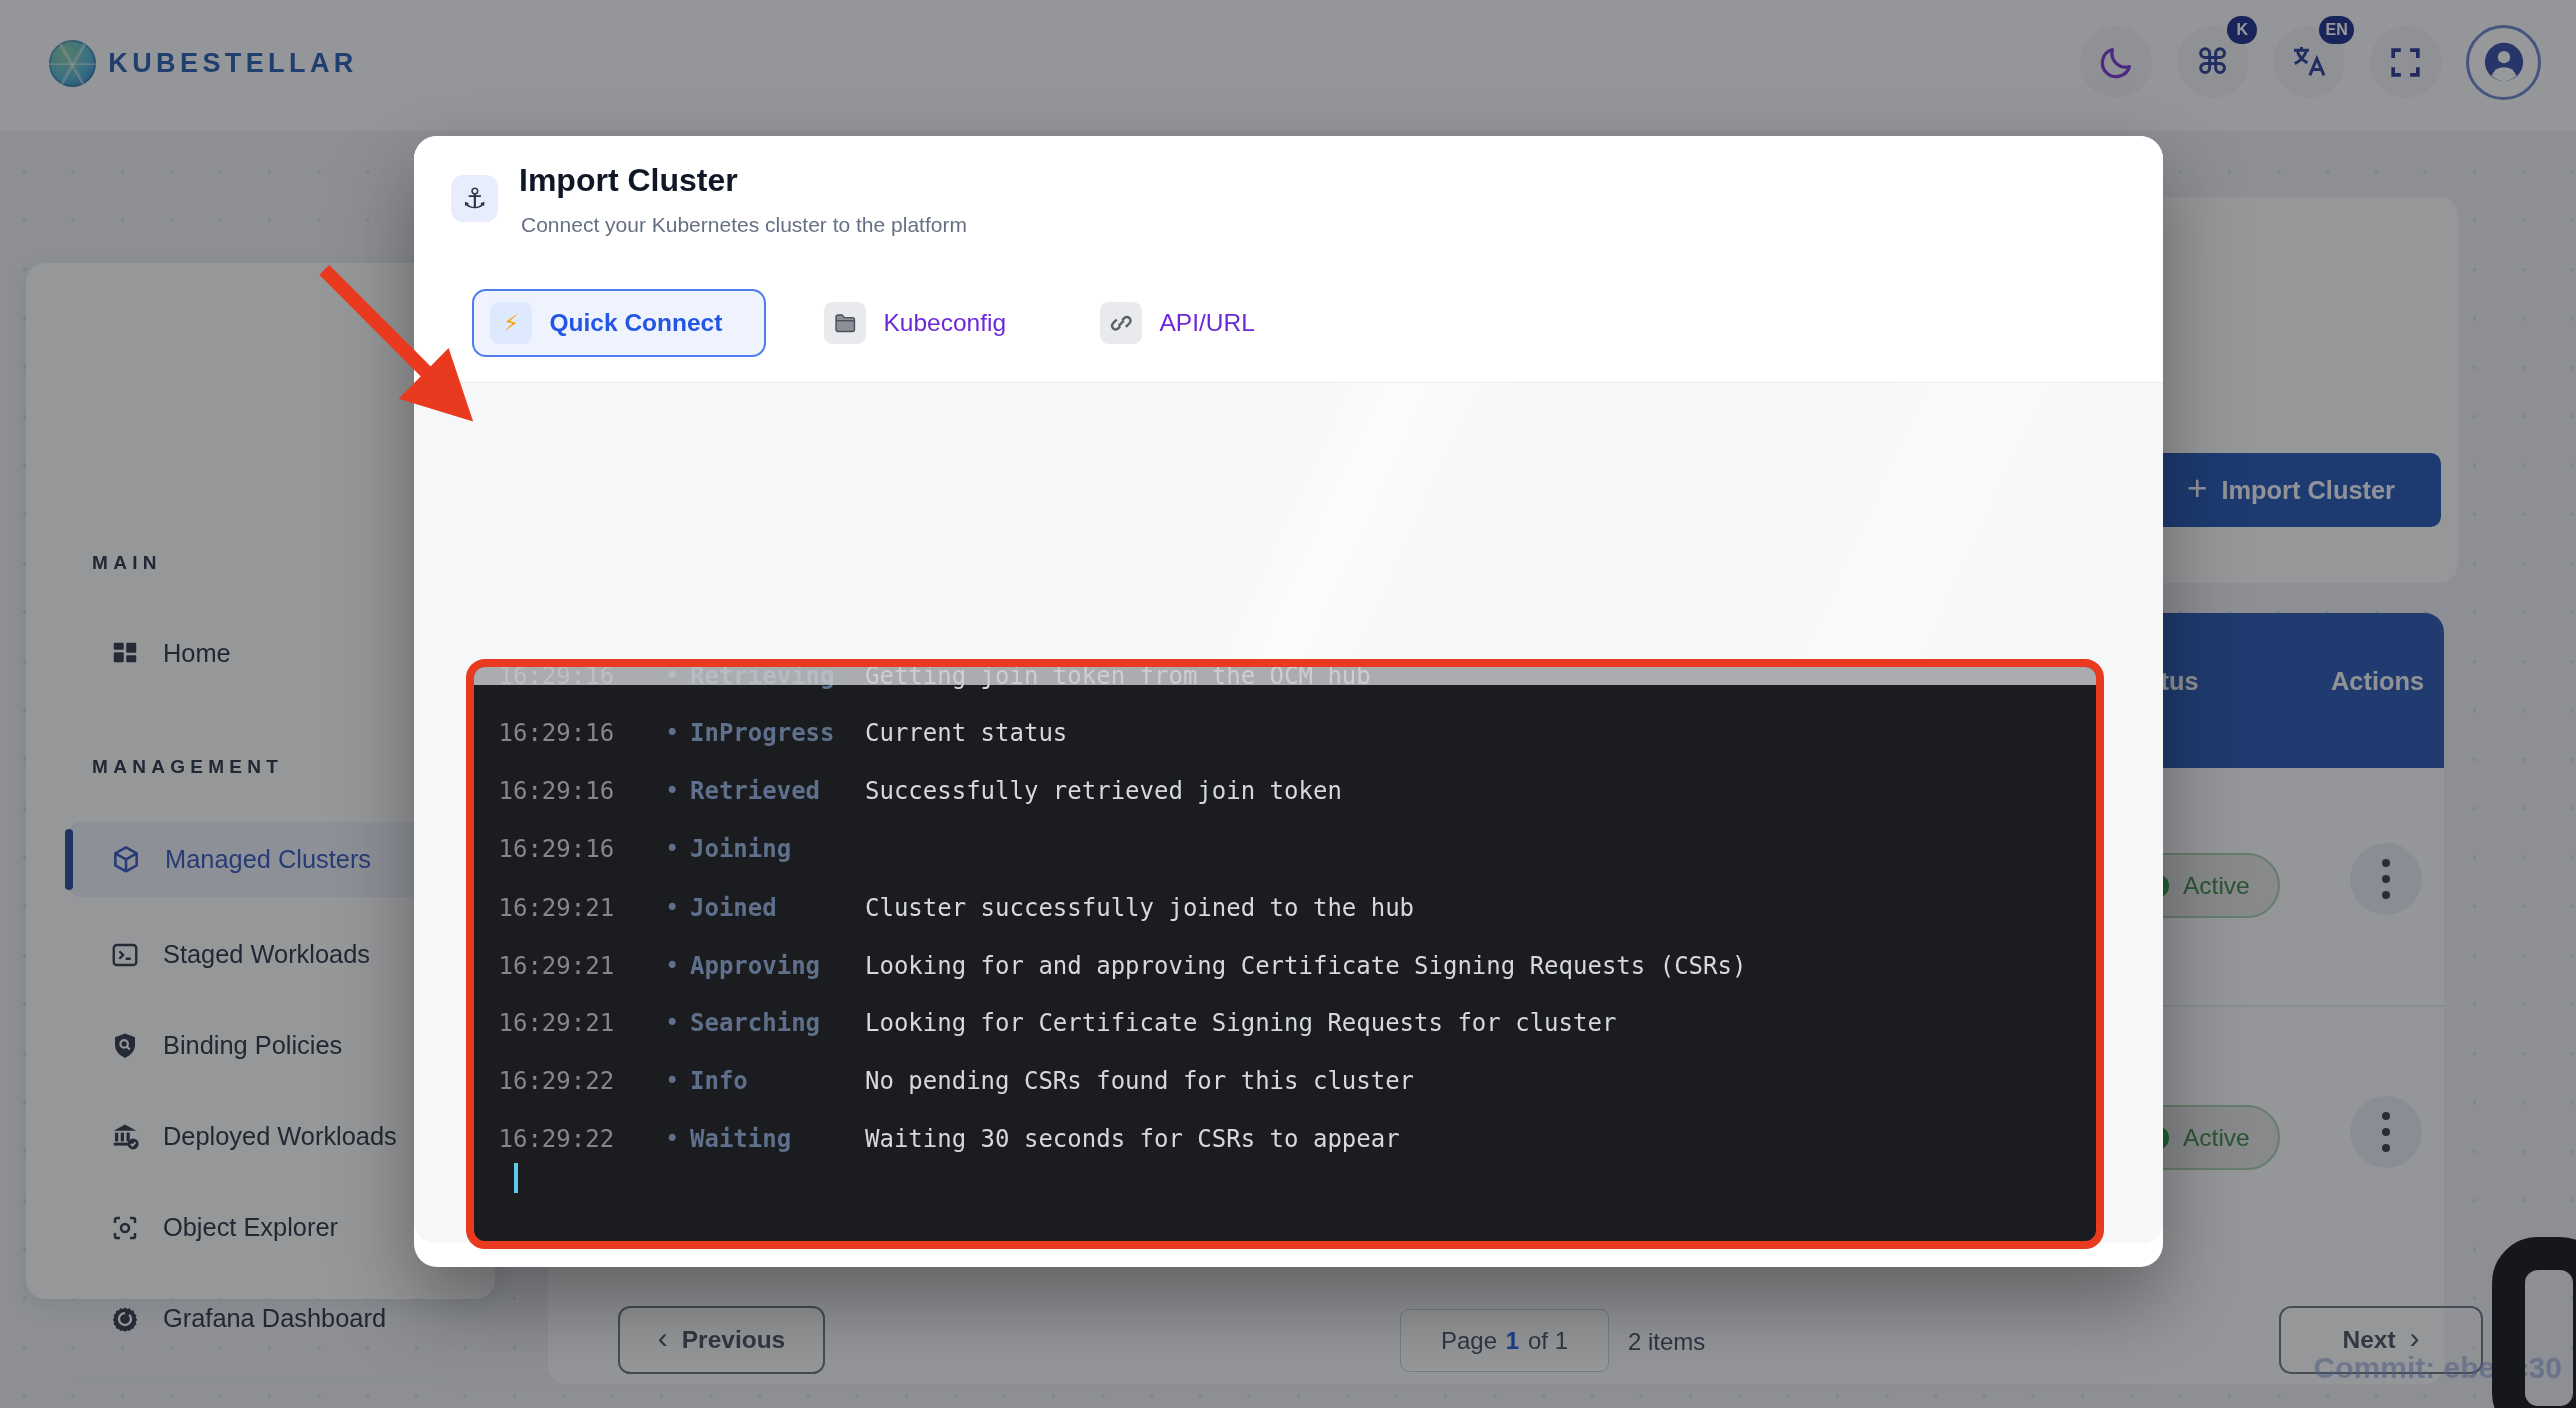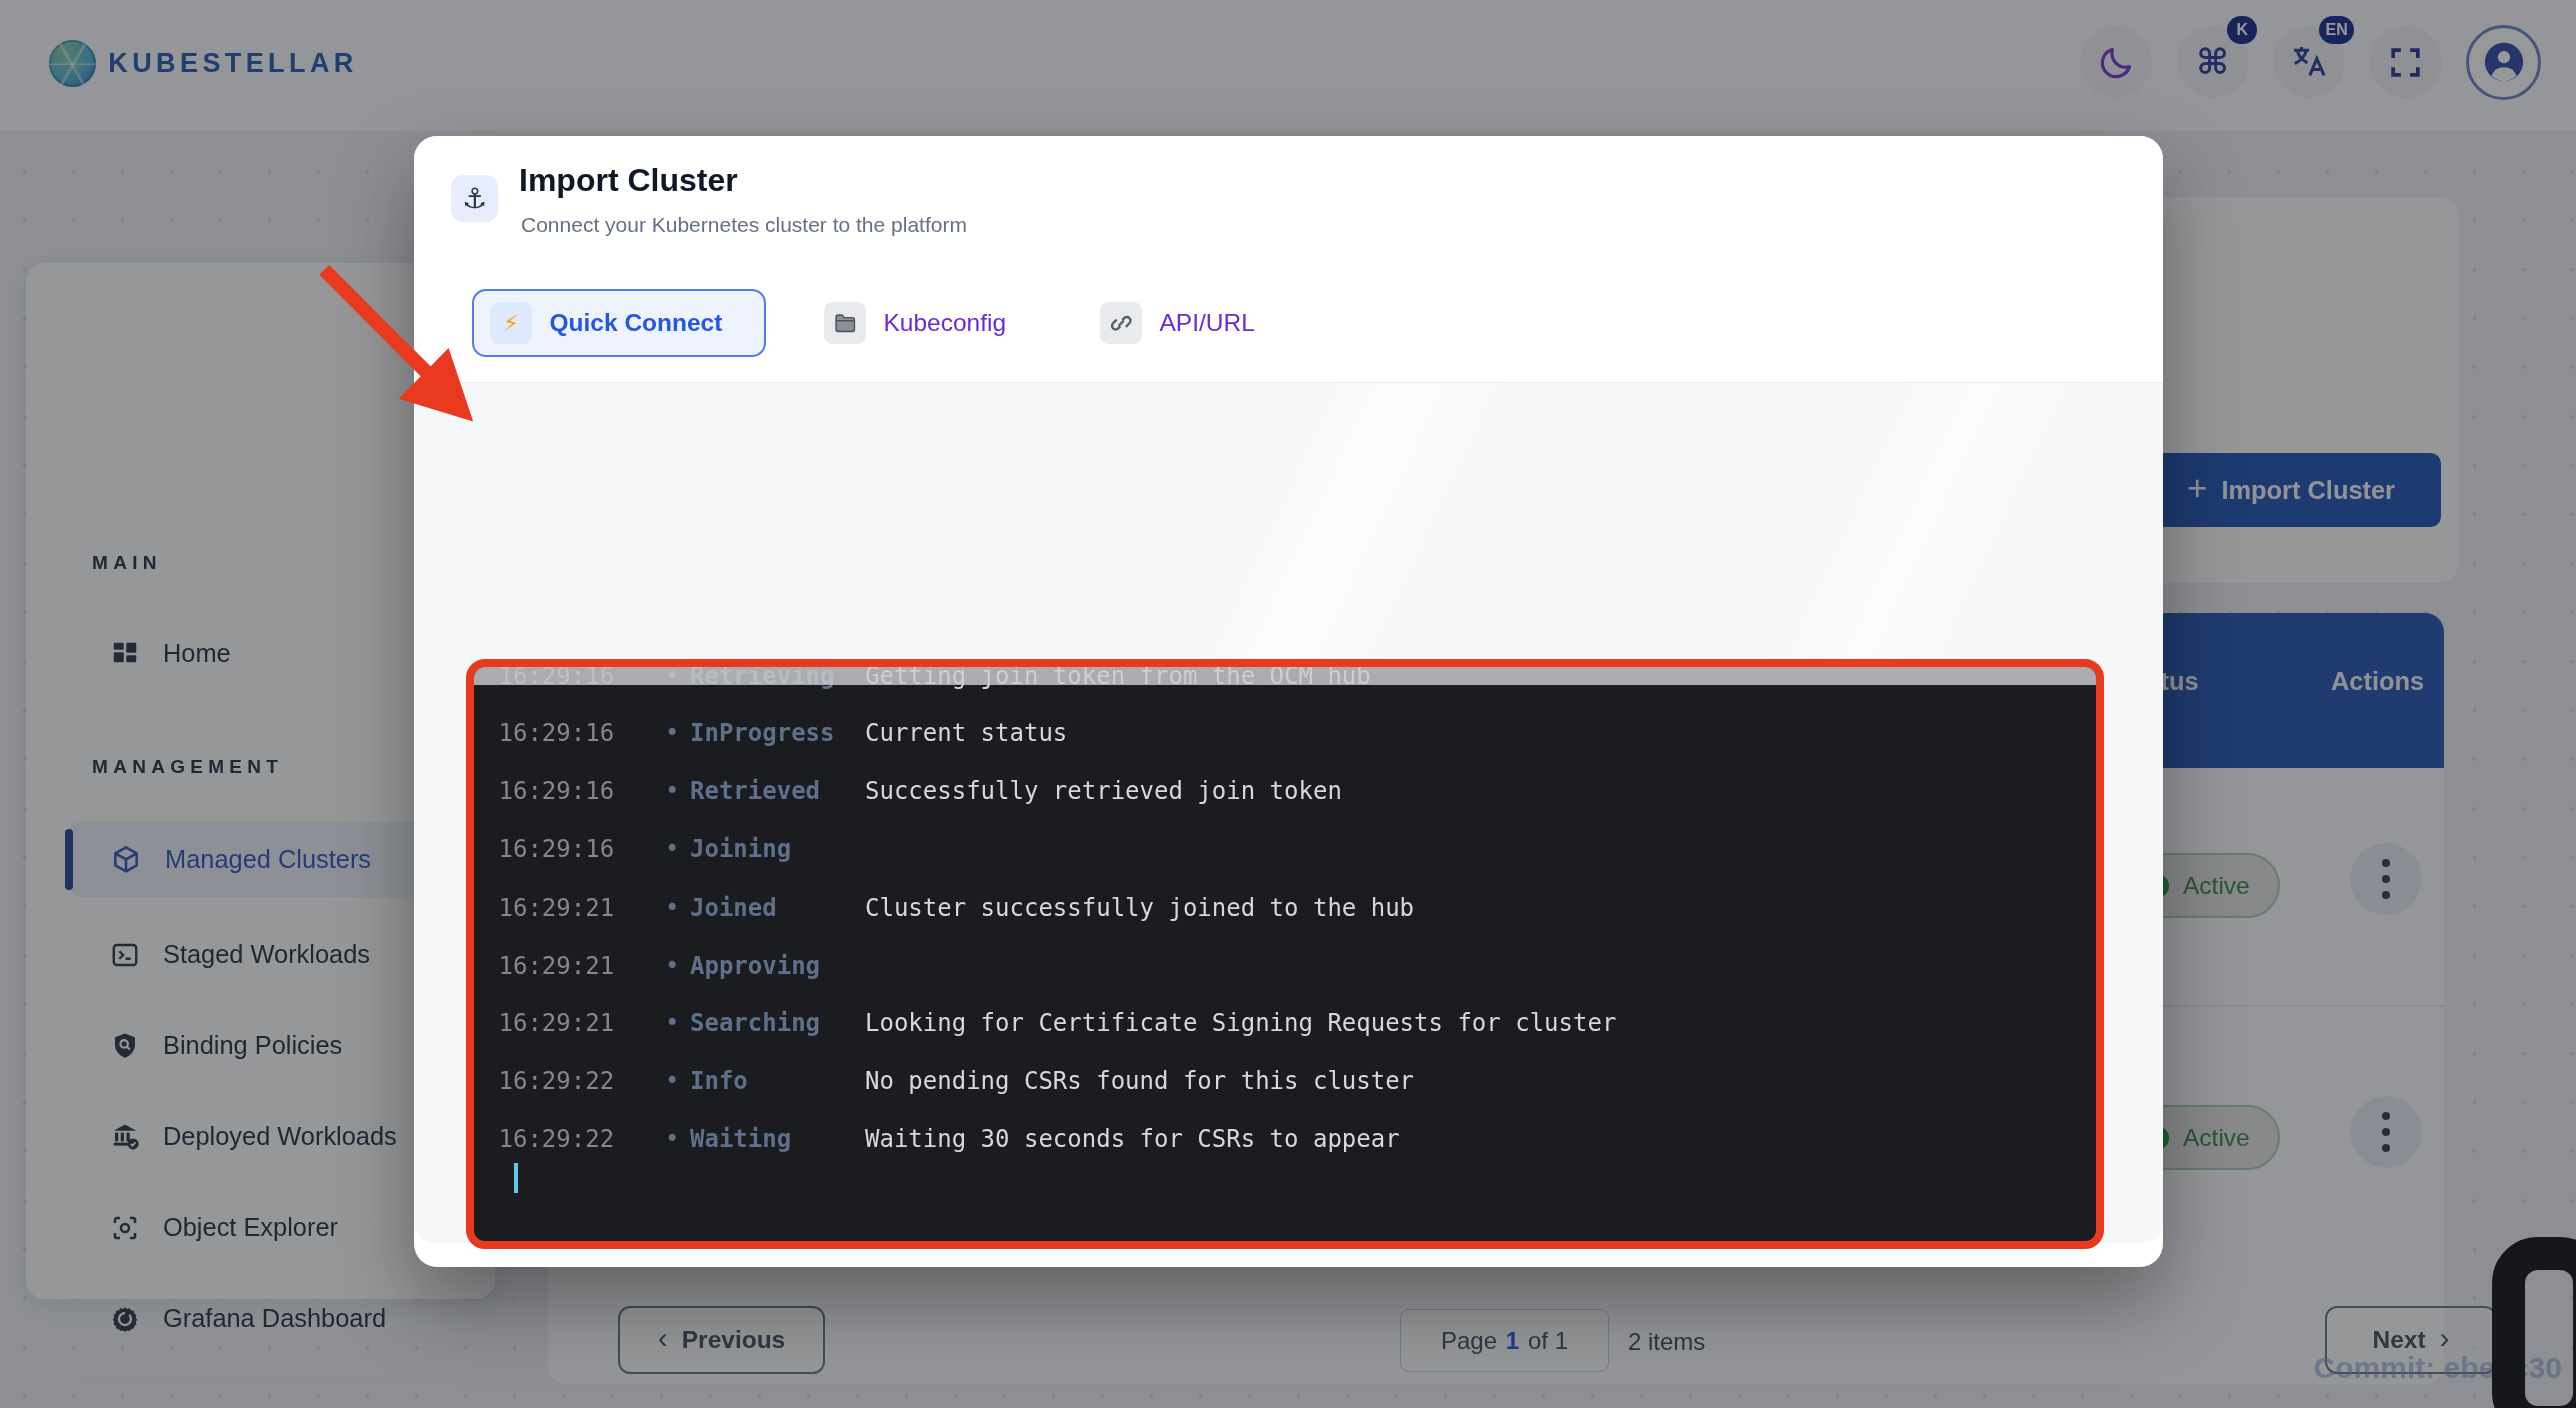--- a/index.html
+++ b/index.html
@@ -299,21 +299,21 @@
   <div class="page-btn" style="left:618px; top:1306px; width:207px;">
     <span class="chev">‹</span>
     <span>Previous</span>
   </div>
   <div class="page-ind">
     <span>Page</span>
     <span class="page-num">1</span>
     <span>of 1</span>
   </div>
   <div class="items-count">2 items</div>
-  <div class="page-btn" style="left:2279px; top:1306px; width:172px;margin-left:46px;">
+  <div class="page-btn" style="left:2279px; top:1306px; width:204px;">
     <span>Next</span>
     <span class="chev">›</span>
   </div>
   <div class="watermark">Commit: ebe1c30</div>
 </div>
 
 <div id="overlay"></div>
 <div class="corner-dark"></div>
 
 <div id="modal">
@@ -379,20 +379,21 @@
         <div class="trow" style="top:229px;">
           <span class="t">16:29:21</span>
           <span class="b">•</span>
           <span class="s">Joined</span>
           <span class="m">Cluster successfully joined to the hub</span>
         </div>
         <div class="trow" style="top:287px;">
           <span class="t">16:29:21</span>
           <span class="b">•</span>
           <span class="s">Approving</span>
+          <span class="m">Looking for and approving Certificate Signing Requests (CSRs)</span>
         </div>
         <div class="trow" style="top:344px;">
           <span class="t">16:29:21</span>
           <span class="b">•</span>
           <span class="s">Searching</span>
           <span class="m">Looking for Certificate Signing Requests for cluster</span>
         </div>
         <div class="trow" style="top:402px;">
           <span class="t">16:29:22</span>
           <span class="b">•</span>

